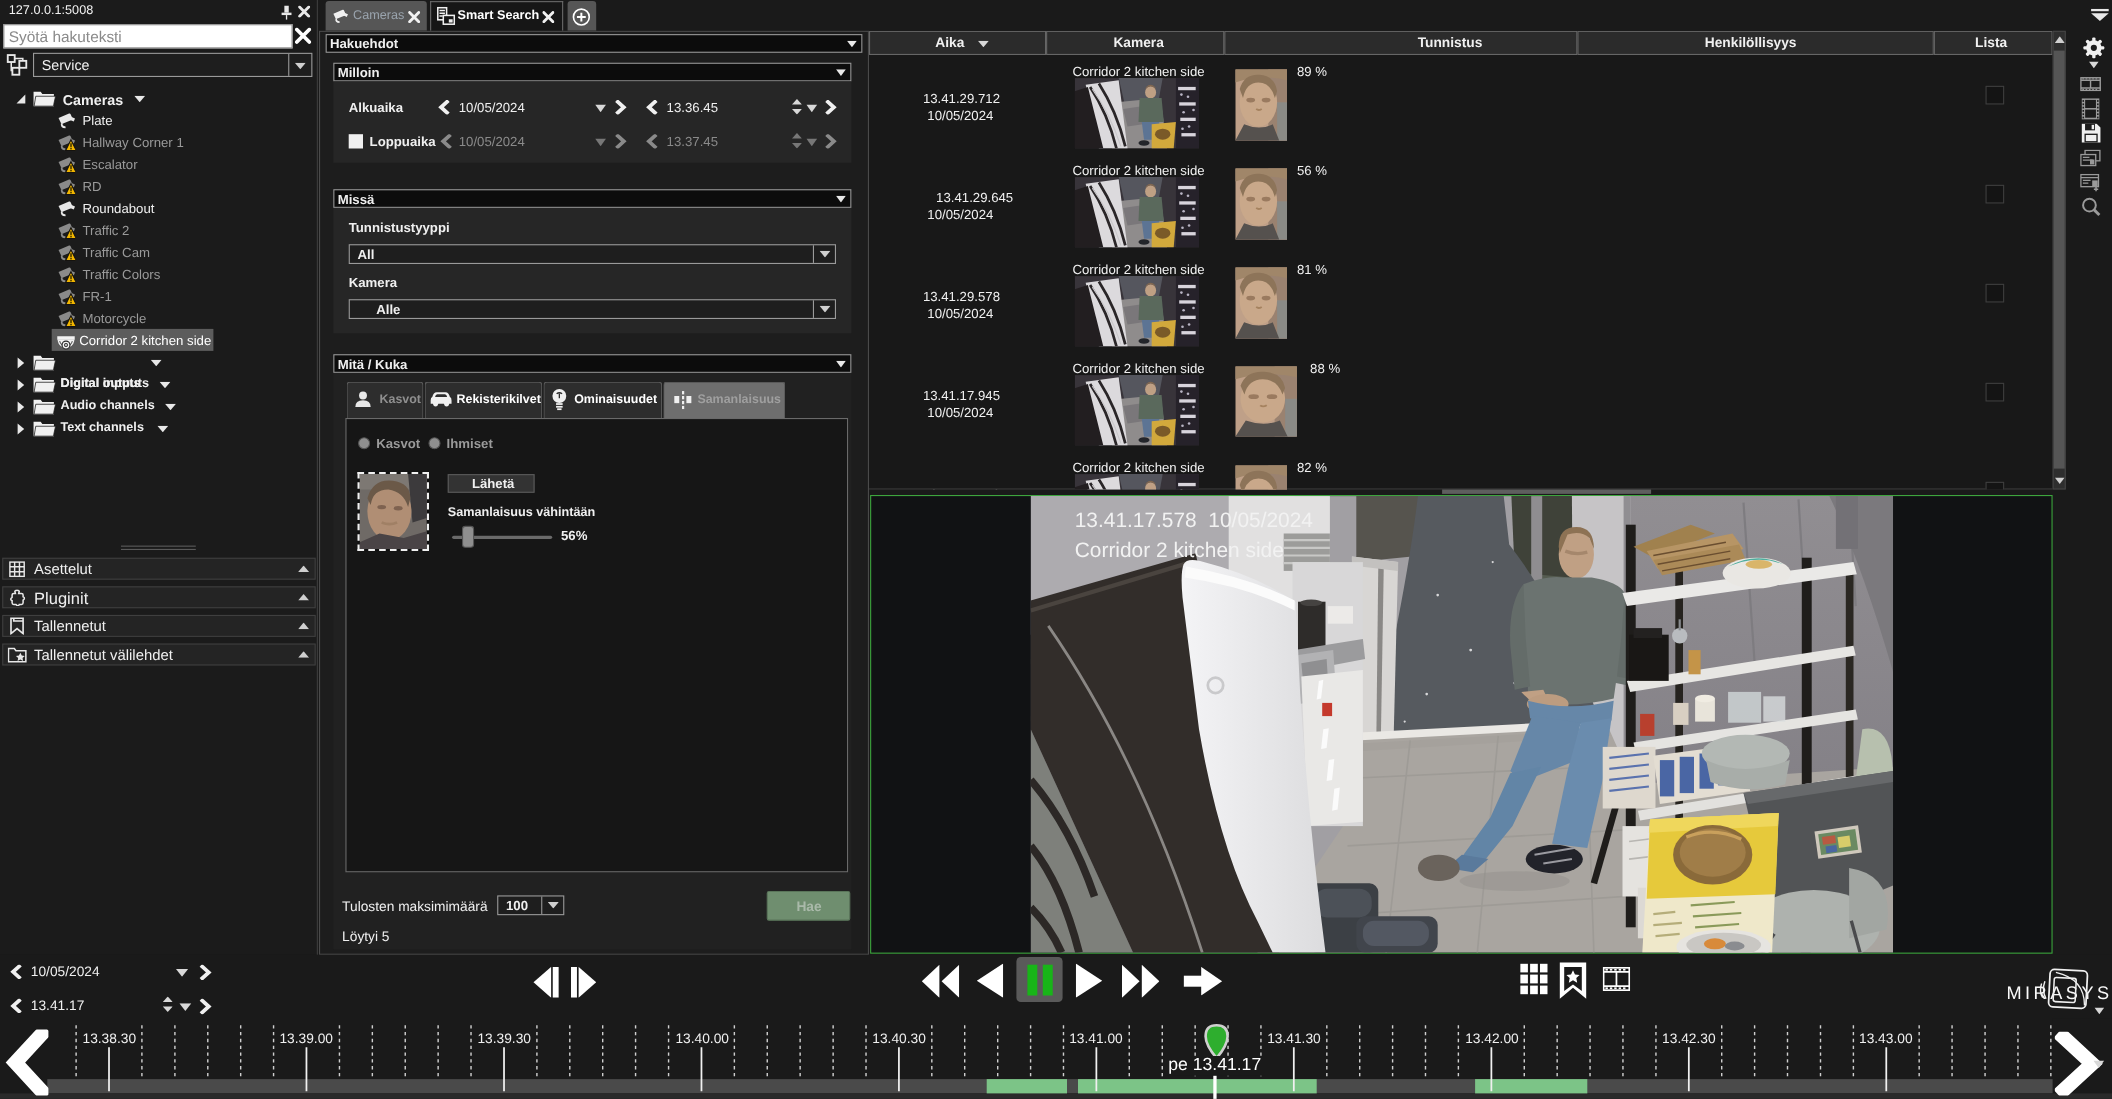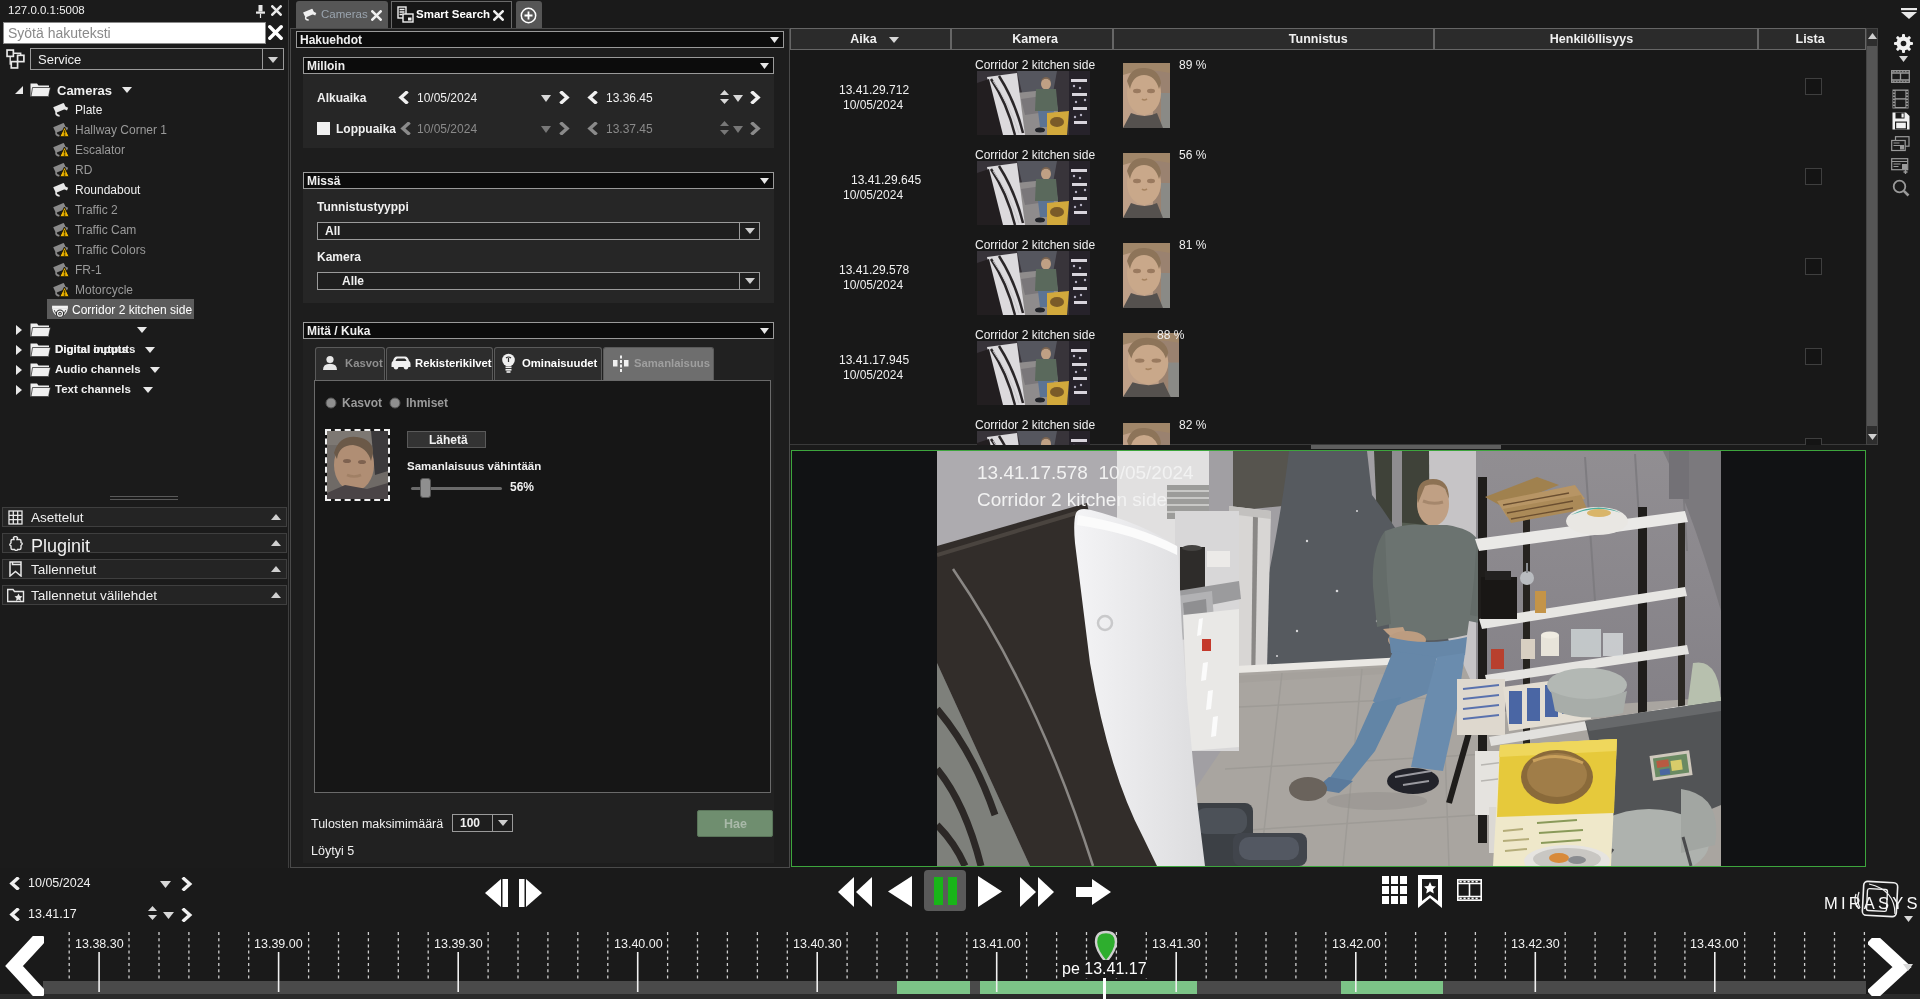--- a/index.html
+++ b/index.html
@@ -249,21 +249,21 @@
       </g>
     </svg>
 <div class="t" style="left:31px;top:510px;font-size:13.5px;color:#f0f0f0;font-weight:400;">Asettelut</div>
 <svg class="ab" style="left:271px;top:514px;" width="10" height="6" viewBox="0 0 10 6">
       <path d="M0 6 L10 6 L5.0 0 Z" fill="#cfcfcf"></path>
     </svg>
 <div class="ab" style="left:2px;top:533px;width:285px;height:20px;background:#242424;border:1px solid #3f3f3f;"></div>
 <svg class="ab" style="left:8px;top:536px;" width="15" height="15" viewBox="0 0 15 15">
       <path d="M5.5 1.5 Q7.5 -0.5 9.5 1.5 L9 3.5 L11.5 3.5 Q13 3.5 13 5 L13 6.5 Q15.5 7.5 13 9.5 L13 12 Q13 13.5 11.5 13.5 L9.5 13.5 Q8.5 16 6.5 13.5 L4.5 13.5 Q3 13.5 3 12 L3 10 Q0.5 9 3 7 L3 5 Q3 3.5 4.5 3.5 L6 3.5 Z" fill="none" stroke="#e8e8e8" stroke-width="1.4"></path>
     </svg>
-<div class="t" style="left:31px;top:536px;font-size:18px;color:#f0f0f0;font-weight:400;">Pluginit</div>
+<div class="t" style="left:31px;top:536px;font-size:15px;color:#f0f0f0;font-weight:400;">Pluginit</div>
 <svg class="ab" style="left:271px;top:540px;" width="10" height="6" viewBox="0 0 10 6">
       <path d="M0 6 L10 6 L5.0 0 Z" fill="#cfcfcf"></path>
     </svg>
 <div class="ab" style="left:2px;top:559px;width:285px;height:20px;background:#242424;border:1px solid #3f3f3f;"></div>
 <svg class="ab" style="left:9px;top:561px;" width="13" height="16" viewBox="0 0 13 16">
       <path d="M1 1 H12 V15 L6.5 10.5 L1 15 Z M3.5 1 V3.5 H12" fill="none" stroke="#e8e8e8" stroke-width="1.5"></path>
     </svg>
 <div class="t" style="left:31px;top:562px;font-size:13.5px;color:#f0f0f0;font-weight:400;">Tallennetut</div>
 <svg class="ab" style="left:271px;top:566px;" width="10" height="6" viewBox="0 0 10 6">
       <path d="M0 6 L10 6 L5.0 0 Z" fill="#cfcfcf"></path>
@@ -714,21 +714,21 @@
 <rect x="38" y="30" width="9" height="35" fill="#8a8a86"></rect>
 <path d="M0 0 H47 V10 Q24 4 0 12 Z" fill="#a08669"></path>
 <ellipse cx="21" cy="30" rx="17" ry="22" fill="#c9a88a"></ellipse>
 <path d="M4 18 Q8 4 22 5 Q36 6 38 20 L36 26 Q32 12 21 12 Q10 12 7 26 Z" fill="#8d7459"></path>
 <ellipse cx="14" cy="28" rx="4" ry="2.2" fill="#9a7a5f"></ellipse>
 <ellipse cx="28" cy="28" rx="4" ry="2.2" fill="#9a7a5f"></ellipse>
 <path d="M19 36 Q21 38 24 36" stroke="#a5825f" stroke-width="1.6" fill="none"></path>
 <path d="M0 65 L8 50 Q22 56 34 50 L40 65 Z" fill="#55514e"></path>
 </svg>
       </div>
-<div class="t" style="left:367px;top:300px;font-size:12px;color:#f0f0f0;font-weight:400;">88 %</div>
+<div class="t" style="left:401px;top:300px;font-size:12px;color:#f0f0f0;font-weight:400;">88 %</div>
 <div class="ab" style="left:1015px;top:320px;width:17px;height:17px;background:#141414;border:1px solid #3f3f3f;"></div>
 <div class="t" style="left:185px;top:390px;font-size:12px;color:#f0f0f0;font-weight:400;">Corridor 2 kitchen side</div>
 <div class="ab" style="left:187px;top:403px;width:113px;height:64px;">
         <svg width="113" height="64" viewBox="0 0 113 64">
 <rect width="113" height="64" fill="#38343a"></rect>
 <polygon points="40,0 80,0 76,22 46,26" fill="#55565e"></polygon>
 <polygon points="38,22 78,18 84,64 34,64" fill="#8f8c8c"></polygon>
 <polygon points="44,28 72,24 76,40 48,44" fill="#7a777a"></polygon>
 <polygon points="10,6 40,2 48,64 22,64" fill="#dcdadd"></polygon>
 <polygon points="0,12 12,8 26,64 0,64" fill="#221e20"></polygon>

